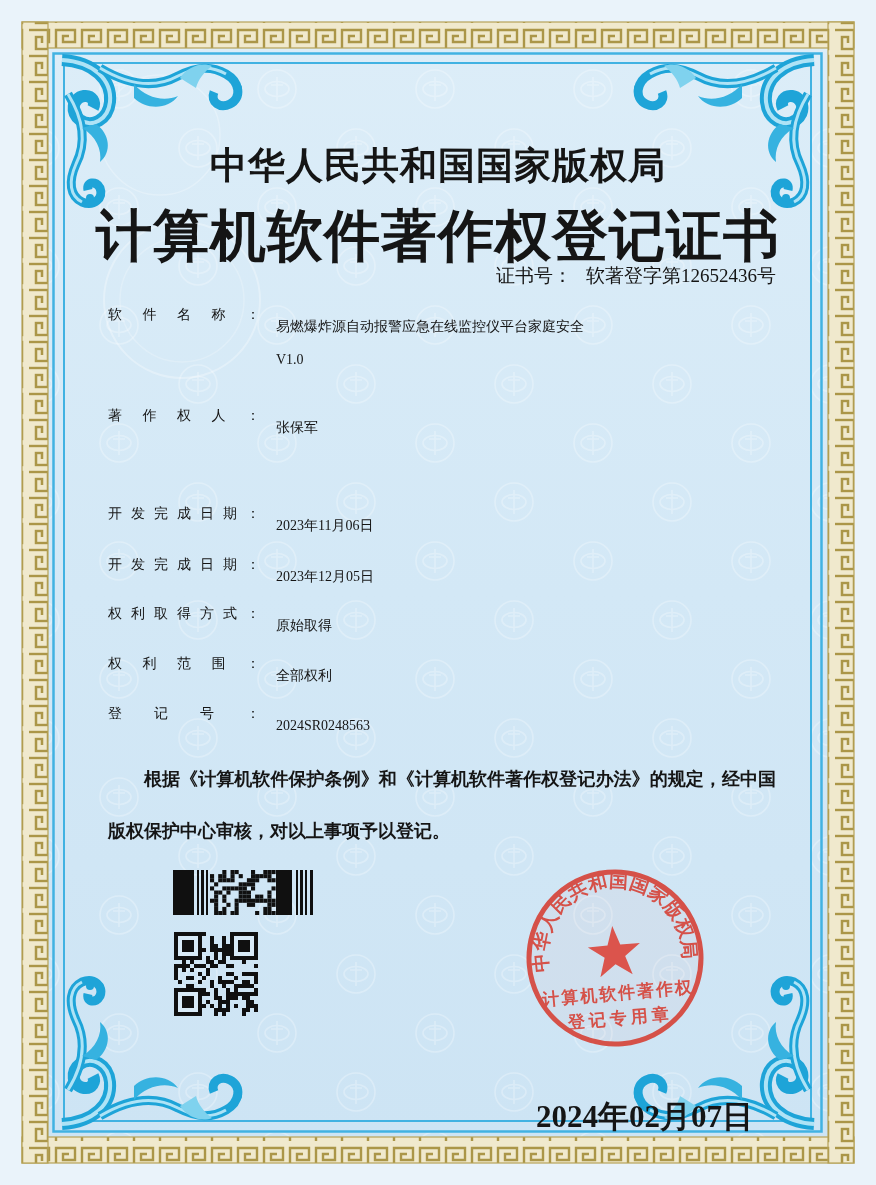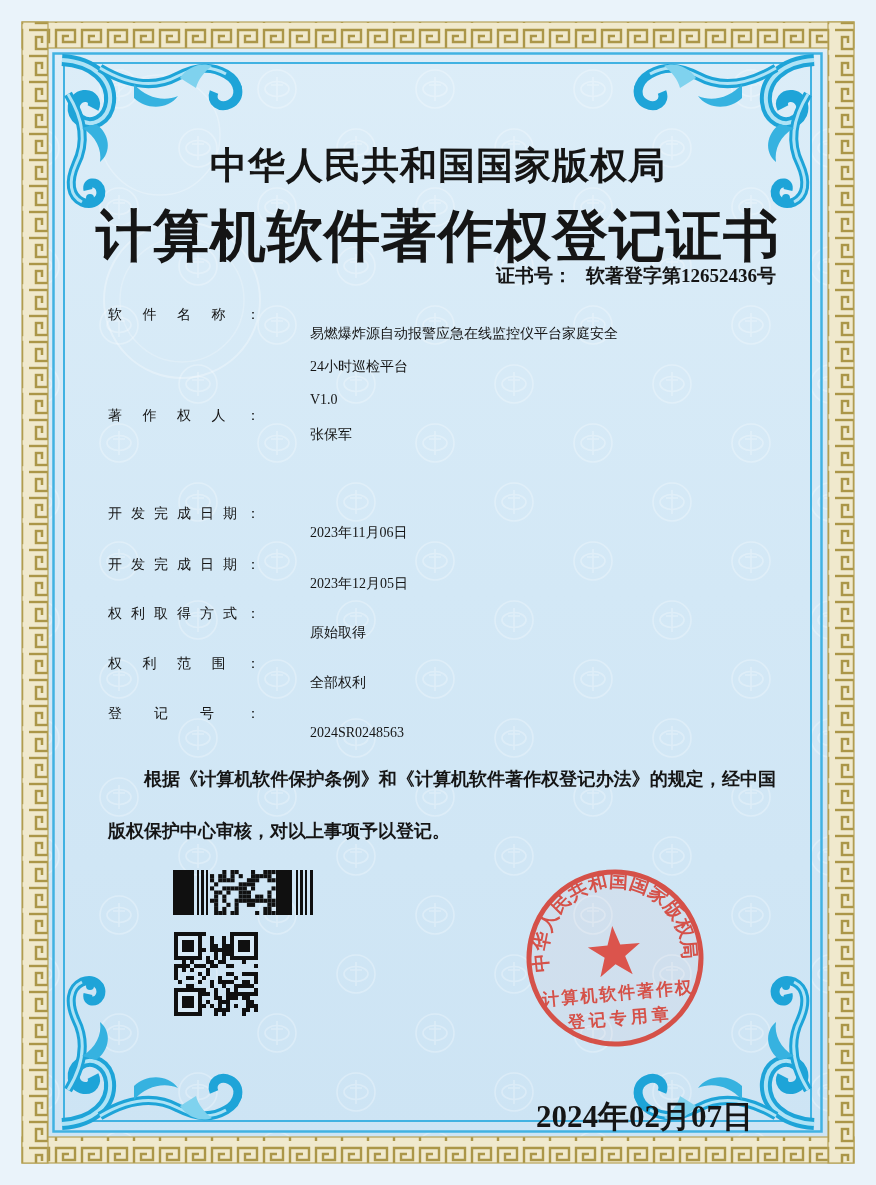--- a/index.html
+++ b/index.html
@@ -2,25 +2,25 @@
 <html><head>
 <meta charset="utf-8">
 <style>
   html,body{margin:0;padding:0;background:#e9f1f9;}
   #cert{position:relative;width:876px;height:1185px;overflow:hidden;
         font-family:"Liberation Serif","DejaVu Serif",serif;color:#151515;background:#fde047;}
   .abs{position:absolute;}
   #decor{position:absolute;left:0;top:0;width:876px;height:1185px;}
   .title1{left:0;right:0;text-align:center;top:141px;font-size:37px;font-weight:700;letter-spacing:1px;}
   .title2{left:0;right:0;text-align:center;top:199px;font-size:56px;font-weight:800;letter-spacing:1px;}
-  .certno{top:263px;right:100px;font-size:19px;font-weight:700;white-space:nowrap;}
+  .certno{top:263px;right:100px;font-size:19px;font-weight:400;white-space:nowrap;}
   .certno .gap{display:inline-block;width:14px;}
   .frow{left:108px;font-size:14px;font-weight:400;white-space:nowrap;}
   .flabel{display:inline-block;width:152px;text-align:justify;text-align-last:justify;}
-  .fvalue{position:absolute;left:168px;top:11px;white-space:nowrap;margin-left:34px;}
+  .fvalue{position:absolute;left:168px;top:4px;white-space:nowrap;}
   .fvalue div{line-height:33px;}
   .statement{left:108px;width:668px;top:753px;font-size:18px;font-weight:700;
              line-height:52px;text-align:justify;text-indent:2em;}
   .issue-date{left:536px;top:1096px;font-size:31px;font-weight:700;}
   #barcode-svg{left:173px;top:870px;}
   #qr-svg{left:174px;top:932px;}
   #seal-svg{left:512px;top:866px;opacity:.93;}
 </style>
 </head>
 <body>
@@ -104,21 +104,20 @@
   <div class="abs title2">计算机软件著作权登记证书</div>
 
   <div class="abs certno">
     <span>证书号：</span><span class="gap"></span><span>软著登字第12652436号</span>
   </div>
 
   <div class="abs frow" style="top:306px">
     <span class="flabel">软件名称：</span>
     <div class="fvalue">
       <div>易燃爆炸源自动报警应急在线监控仪平台家庭安全</div>
-      <div>24小时巡检平台</div>
       <div>V1.0</div>
     </div>
   </div>
 
   <div class="abs frow" style="top:407px">
     <span class="flabel">著作权人：</span>
     <div class="fvalue">
         <div>张保军</div>
       </div>
   </div>

